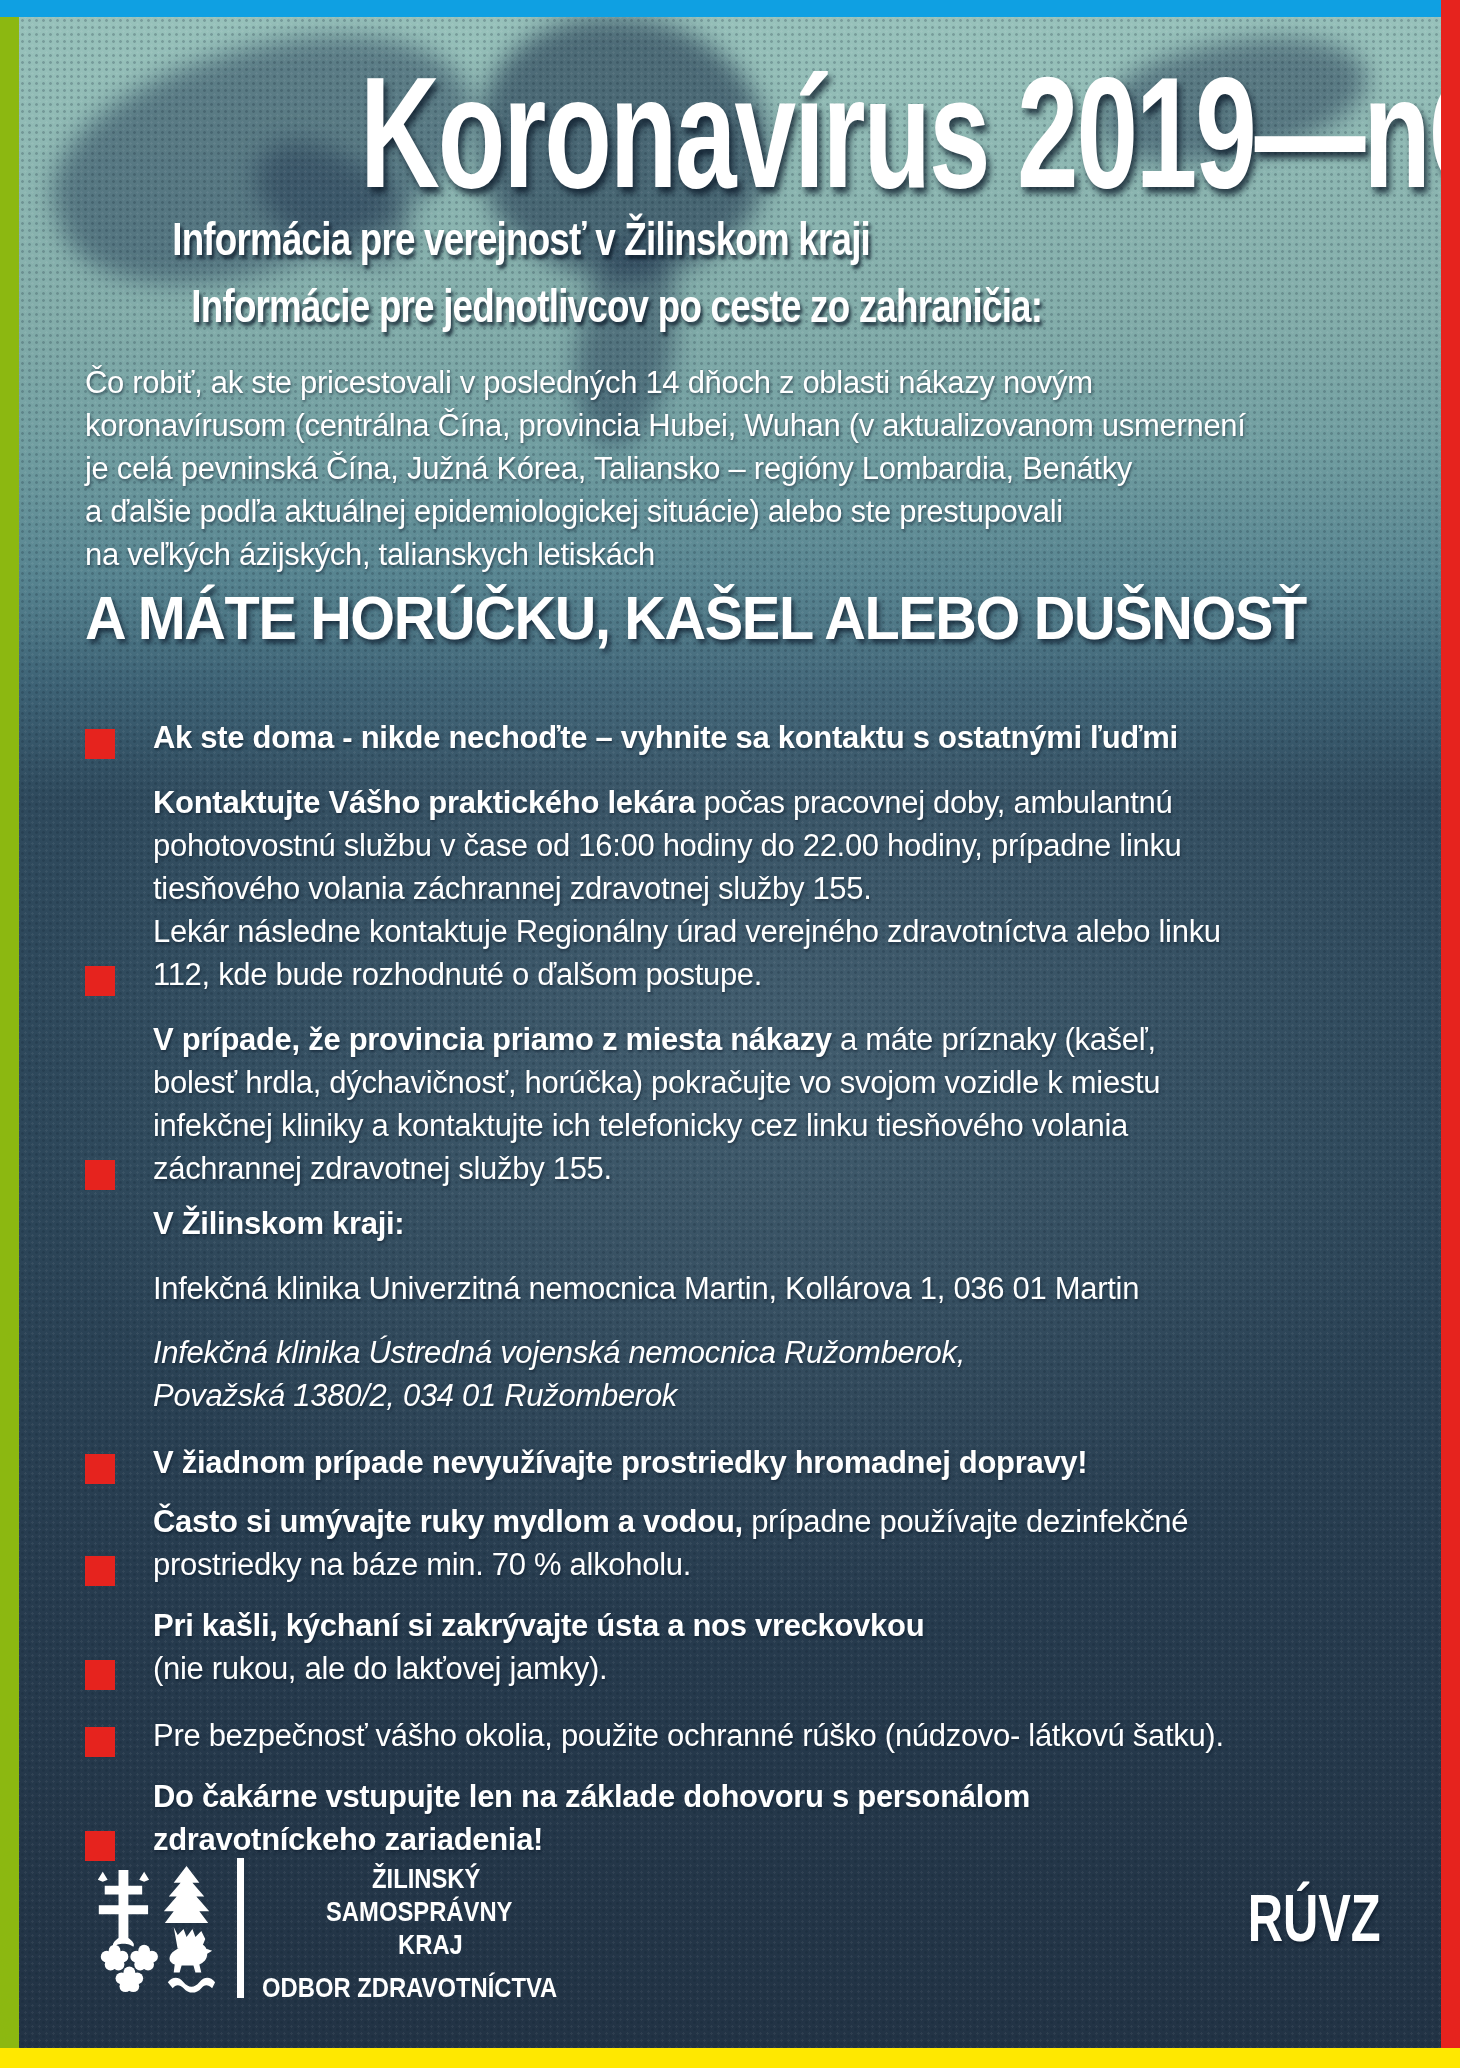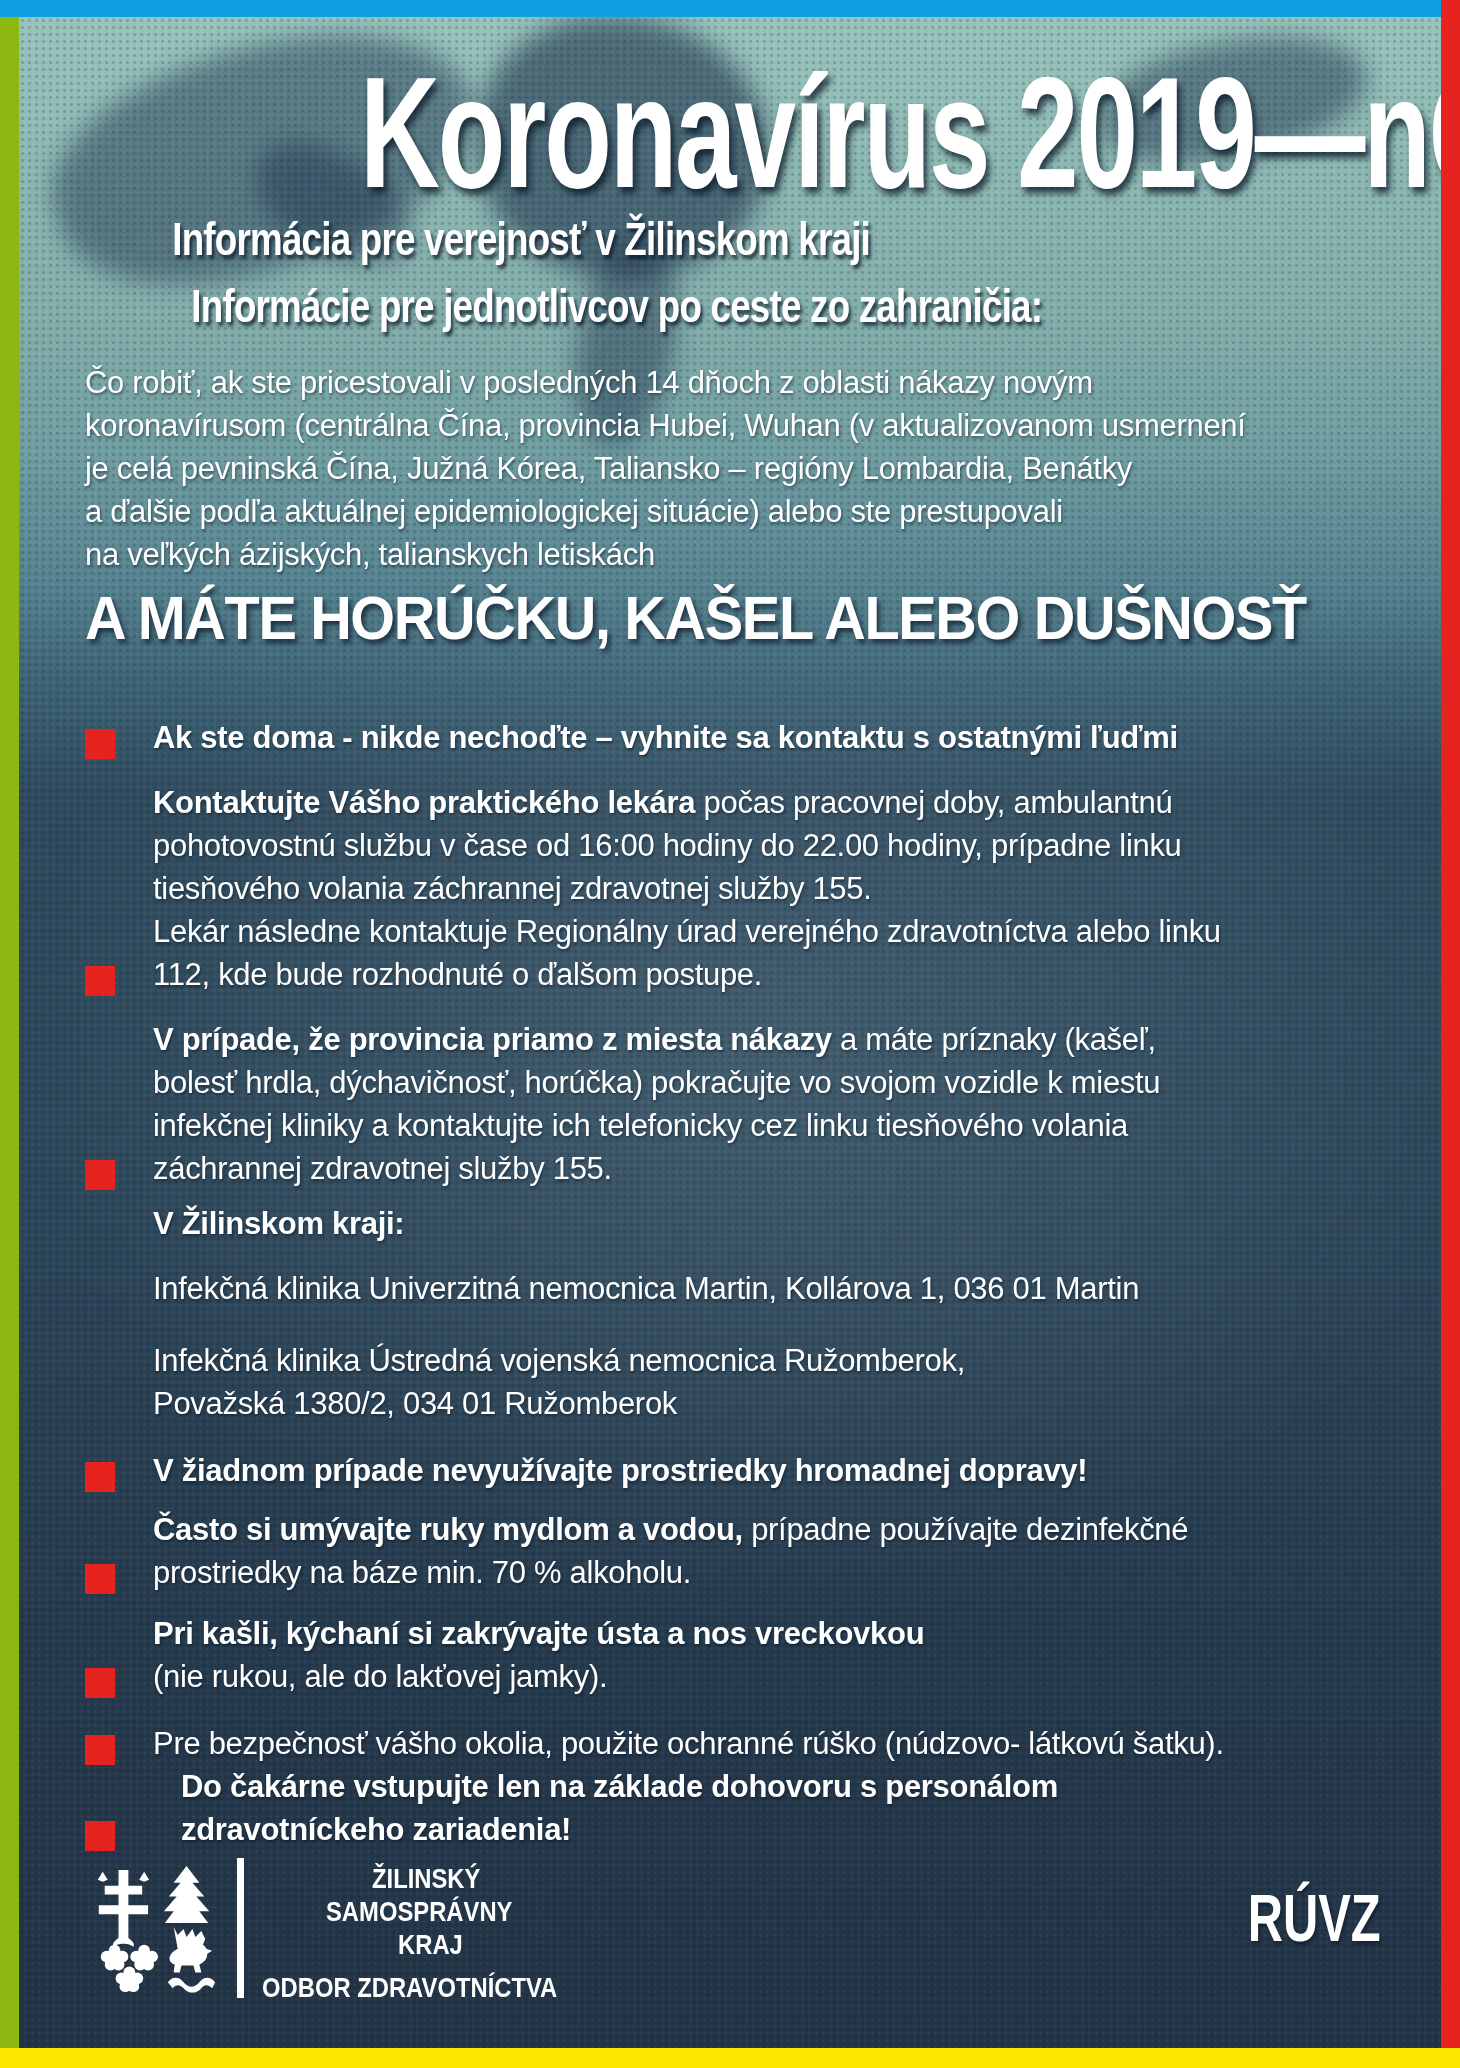--- a/index.html
+++ b/index.html
@@ -129,21 +129,21 @@
       <div class="marker"></div>
       <div class="btext body-text"><span class="b">V prípade, že provincia priamo z miesta nákazy</span><span> a máte príznaky (kašeľ,
 bolesť hrdla, dýchavičnosť, horúčka) pokračujte vo svojom vozidle k miestu
 infekčnej kliniky a kontaktujte ich telefonicky cez linku tiesňového volania
 záchrannej zdravotnej služby 155.</span></div>
     </div>
 
     <div class="sub-block">
       <div class="body-text clinic-heading" style="margin-top:12px;">V Žilinskom kraji:</div>
       <div class="body-text" style="margin-top:22px;">Infekčná klinika Univerzitná nemocnica Martin, Kollárova 1, 036 01 Martin</div>
-      <div class="body-text" style="margin-top:29px;">Infekčná klinika Ústredná vojenská nemocnica Ružomberok,
+      <div class="body-text" style="margin-top:21px;font-style:italic;">Infekčná klinika Ústredná vojenská nemocnica Ružomberok,
 Považská 1380/2, 034 01 Ružomberok</div>
     </div>
 
     <div class="bullet" style="margin-top:24px;">
       <div class="marker"></div>
       <div class="btext body-text"><span class="b">V žiadnom prípade  nevyužívajte prostriedky hromadnej dopravy!</span><span></span></div>
     </div>
 
     <div class="bullet" style="margin-top:16px;">
       <div class="marker"></div>
@@ -155,21 +155,21 @@
       <div class="marker"></div>
       <div class="btext body-text"><span class="b">Pri kašli, kýchaní si zakrývajte ústa a nos vreckovkou</span><span>
 (nie rukou, ale do lakťovej jamky).</span></div>
     </div>
 
     <div class="bullet" style="margin-top:24px;">
       <div class="marker"></div>
       <div class="btext body-text"><span class="b"></span><span>Pre bezpečnosť vášho okolia, použite ochranné rúško (núdzovo- látkovú šatku).</span></div>
     </div>
 
-    <div class="bullet" style="margin-top:0;gap:28px;">
+    <div class="bullet" style="margin-top:18px;">
       <div class="marker"></div>
       <div class="btext body-text"><span class="b">Do čakárne vstupujte len na základe dohovoru s personálom
 zdravotníckeho zariadenia!</span><span></span></div>
     </div>
 
   </div>
 
   <div class="footer">
     <div class="org">
       <svg class="coa" viewBox="0 0 140 140" aria-hidden="true">

